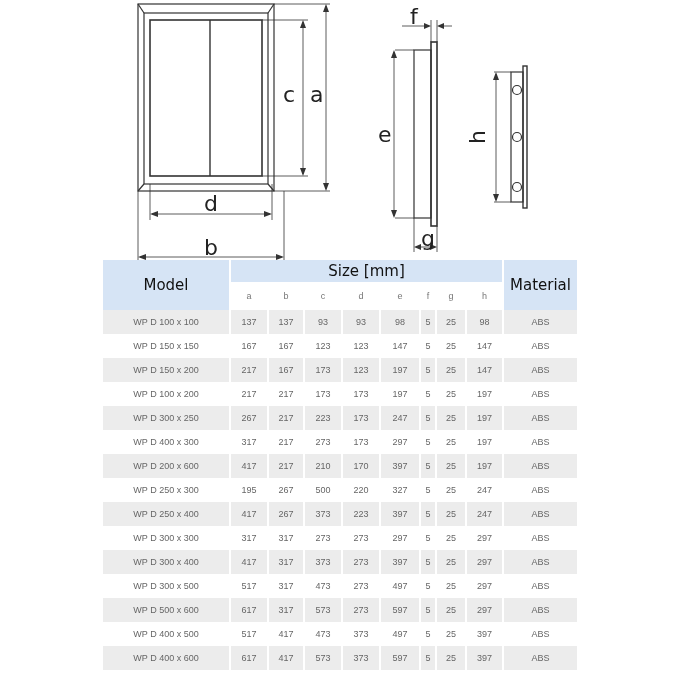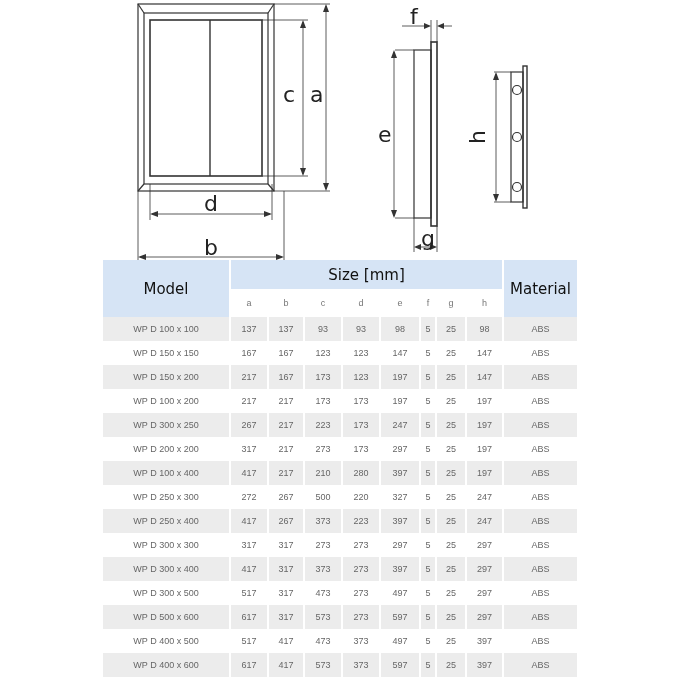--- a/index.html
+++ b/index.html
@@ -112,21 +112,21 @@
       <col style="width:36px">
       <col style="width:38px">
       <col style="width:14px">
       <col style="width:28px">
       <col style="width:35px">
       <col style="width:73px">
   </colgroup>
   <thead>
     <tr>
       <th class="hdr hdr-big" rowspan="2">Model</th>
-      <th class="hdr hdr-big" colspan="8" style="height:29px;margin-top:48px;">Size [mm]</th>
+      <th class="hdr hdr-big" colspan="8" style="height:22px;margin-top:48px;">Size [mm]</th>
       <th class="hdr hdr-big" rowspan="2">Material</th>
     </tr>
     <tr>
       <th class="sub">a</th>
       <th class="sub">b</th>
       <th class="sub">c</th>
       <th class="sub">d</th>
       <th class="sub">e</th>
       <th class="sub">f</th>
       <th class="sub">g</th>
@@ -188,46 +188,46 @@
         <td>217</td>
         <td>223</td>
         <td>173</td>
         <td>247</td>
         <td>5</td>
         <td>25</td>
         <td>197</td>
         <td>ABS</td>
       </tr>
       <tr class="plain">
-        <td>WP D 200 x 200</td>
-        <td>317</td>
-        <td>217</td>
-        <td>273</td>
-        <td>173</td>
-        <td>297</td>
-        <td>5</td>
-        <td>25</td>
-        <td>197</td>
-        <td>ABS</td>
-      </tr>
-      <tr class="shade">
-        <td>WP D 100 x 400</td>
+        <td>WP D 400 x 300</td>
+        <td>317</td>
+        <td>217</td>
+        <td>273</td>
+        <td>173</td>
+        <td>297</td>
+        <td>5</td>
+        <td>25</td>
+        <td>197</td>
+        <td>ABS</td>
+      </tr>
+      <tr class="shade">
+        <td>WP D 200 x 600</td>
         <td>417</td>
         <td>217</td>
         <td>210</td>
-        <td>280</td>
+        <td>170</td>
         <td>397</td>
         <td>5</td>
         <td>25</td>
         <td>197</td>
         <td>ABS</td>
       </tr>
       <tr class="plain">
         <td>WP D 250 x 300</td>
-        <td>272</td>
+        <td>195</td>
         <td>267</td>
         <td>500</td>
         <td>220</td>
         <td>327</td>
         <td>5</td>
         <td>25</td>
         <td>247</td>
         <td>ABS</td>
       </tr>
       <tr class="shade">

